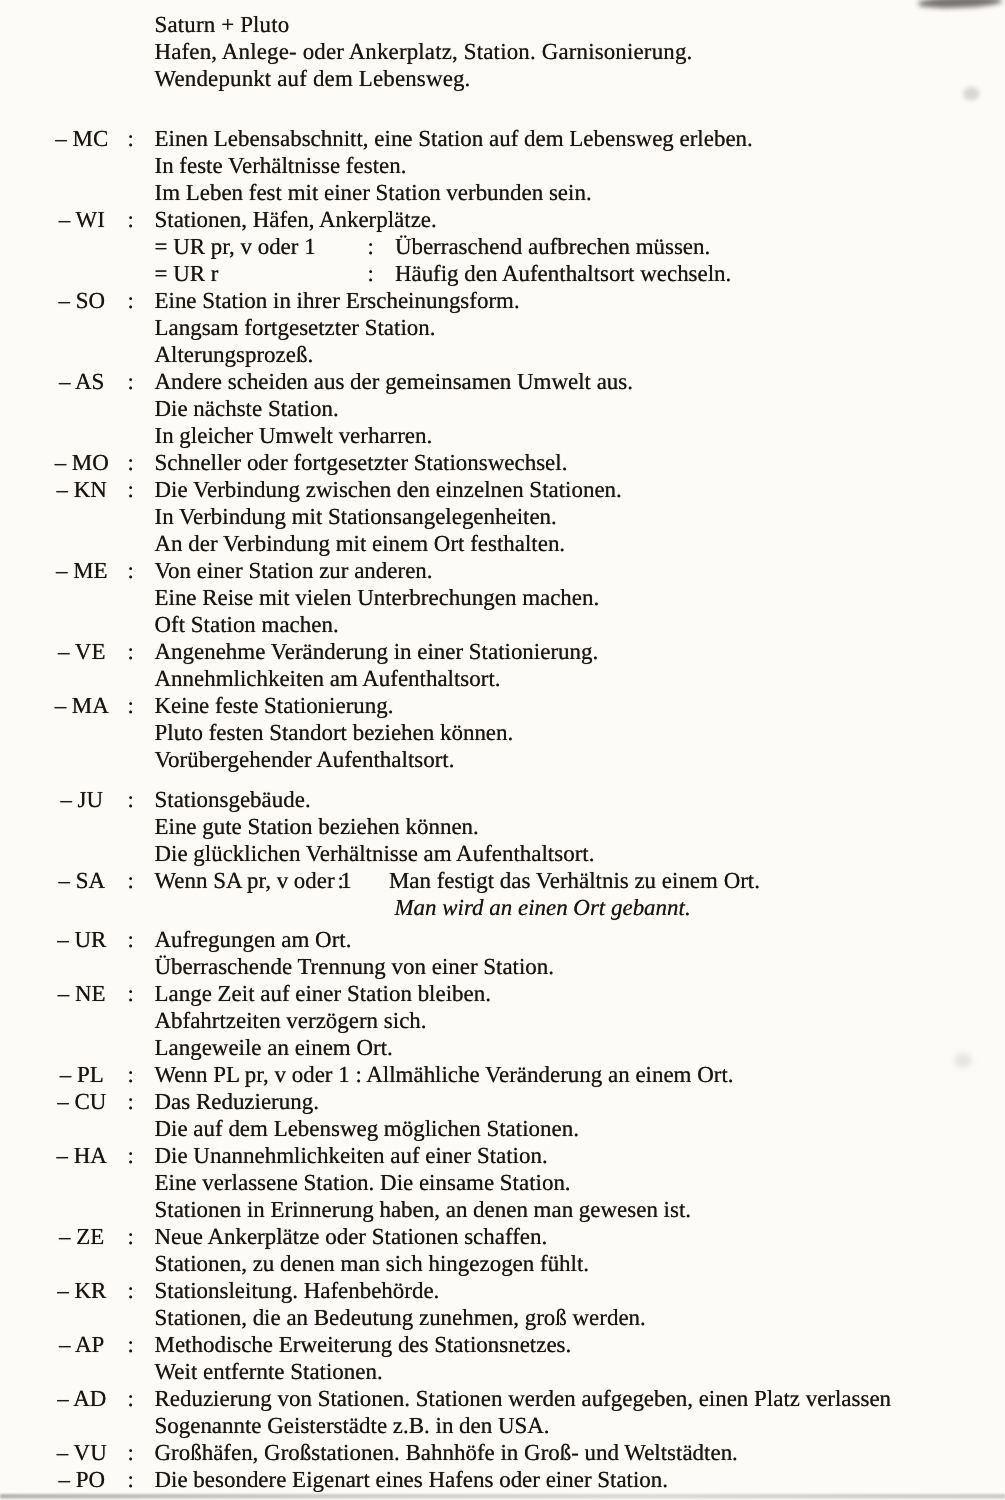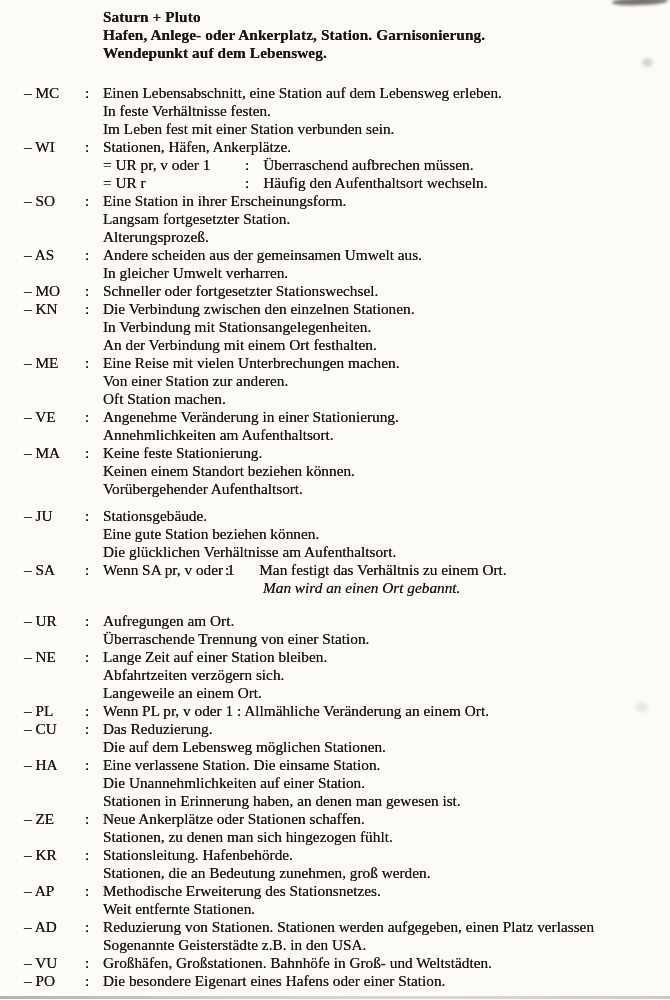--- a/index.html
+++ b/index.html
@@ -10,31 +10,32 @@
     background:#fcfbf8;
     font-family:"Liberation Serif", serif;
     font-size:15.3px;
     line-height:18px;
     color:#1a150f;
     overflow:hidden;
     text-shadow:0 0 .45px rgba(26,21,15,.85);
   }
   .header{
     padding:8px 0 0 103px;
-    font-weight:bold;
+    font-weight:normal;
     letter-spacing:.1px;
   }
   .h-line{white-space:nowrap;}
   .entries{margin-top:22px;}
   .entry{display:flex;align-items:flex-start;}
   .code{
     flex:0 0 85px;
     padding-left:24px;
     box-sizing:border-box;
     white-space:nowrap;
+    text-align:center;
   }
   .colon{flex:0 0 18px;}
   .lines{flex:1 1 auto;min-width:0;}
   .line{white-space:nowrap;}
   .line.cols{display:flex;}
   .sub-left{flex:0 0 auto;white-space:nowrap;}
   .sub-sep{flex:0 0 auto;}
   .sub-right{flex:0 0 auto;white-space:nowrap;}
   
   .artifact{position:absolute;pointer-events:none;}
@@ -109,20 +110,21 @@
           <div class="line">Eine Station in ihrer Erscheinungsform.</div>
           <div class="line">Langsam fortgesetzter Station.</div>
           <div class="line">Alterungsprozeß.</div>
         </div>
       </div>
       <div class="entry">
         <div class="code">– AS</div>
         <div class="colon">:</div>
         <div class="lines">
           <div class="line">Andere scheiden aus der gemeinsamen Umwelt aus.</div>
+          <div class="line">Die nächste Station.</div>
           <div class="line">In gleicher Umwelt verharren.</div>
         </div>
       </div>
       <div class="entry">
         <div class="code">– MO</div>
         <div class="colon">:</div>
         <div class="lines">
           <div class="line">Schneller oder fortgesetzter Stationswechsel.</div>
         </div>
       </div>
@@ -132,39 +134,39 @@
         <div class="lines">
           <div class="line">Die Verbindung zwischen den einzelnen Stationen.</div>
           <div class="line">In Verbindung mit Stationsangelegenheiten.</div>
           <div class="line">An der Verbindung mit einem Ort festhalten.</div>
         </div>
       </div>
       <div class="entry">
         <div class="code">– ME</div>
         <div class="colon">:</div>
         <div class="lines">
+          <div class="line">Von einer Station zur anderen.</div>
           <div class="line">Eine Reise mit vielen Unterbrechungen machen.</div>
-          <div class="line">Von einer Station zur anderen.</div>
           <div class="line">Oft Station machen.</div>
         </div>
       </div>
       <div class="entry">
         <div class="code">– VE</div>
         <div class="colon">:</div>
         <div class="lines">
           <div class="line">Angenehme Veränderung in einer Stationierung.</div>
           <div class="line">Annehmlichkeiten am Aufenthaltsort.</div>
         </div>
       </div>
       <div class="entry">
         <div class="code">– MA</div>
         <div class="colon">:</div>
         <div class="lines">
           <div class="line">Keine feste Stationierung.</div>
-          <div class="line">Keinen einem Standort beziehen können.</div>
+          <div class="line">Pluto festen Standort beziehen können.</div>
           <div class="line">Vorübergehender Aufenthaltsort.</div>
         </div>
       </div>
       <div class="entry" style="margin-top: 9px;">
         <div class="code">– JU</div>
         <div class="colon">:</div>
         <div class="lines">
           <div class="line">Stationsgebäude.</div>
           <div class="line">Eine gute Station beziehen können.</div>
           <div class="line">Die glücklichen Verhältnisse am Aufenthaltsort.</div>
@@ -175,21 +177,21 @@
         <div class="colon">:</div>
         <div class="lines">
           <div class="line cols">
             <span class="sub-left" style="width: 122px;">Wenn SA pr, v oder 1</span>
             <span class="sub-sep">:</span>
             <span class="sub-right" style="margin-left: 30px;">Man festigt das Verhältnis zu einem Ort.</span>
           </div>
           <div class="line" style="padding-left: 160px; font-style: italic;">Man wird an einen Ort gebannt.</div>
         </div>
       </div>
-      <div class="entry" style="margin-top: 15px;">
+      <div class="entry" style="margin-top: 3px;">
         <div class="code">– UR</div>
         <div class="colon">:</div>
         <div class="lines">
           <div class="line">Aufregungen am Ort.</div>
           <div class="line">Überraschende Trennung von einer Station.</div>
         </div>
       </div>
       <div class="entry">
         <div class="code">– NE</div>
         <div class="colon">:</div>
@@ -211,22 +213,22 @@
         <div class="colon">:</div>
         <div class="lines">
           <div class="line">Das Reduzierung.</div>
           <div class="line">Die auf dem Lebensweg möglichen Stationen.</div>
         </div>
       </div>
       <div class="entry">
         <div class="code">– HA</div>
         <div class="colon">:</div>
         <div class="lines">
+          <div class="line">Die Unannehmlichkeiten auf einer Station.</div>
           <div class="line">Eine verlassene Station. Die einsame Station.</div>
-          <div class="line">Die Unannehmlichkeiten auf einer Station.</div>
           <div class="line">Stationen in Erinnerung haben, an denen man gewesen ist.</div>
         </div>
       </div>
       <div class="entry">
         <div class="code">– ZE</div>
         <div class="colon">:</div>
         <div class="lines">
           <div class="line">Neue Ankerplätze oder Stationen schaffen.</div>
           <div class="line">Stationen, zu denen man sich hingezogen fühlt.</div>
         </div>

